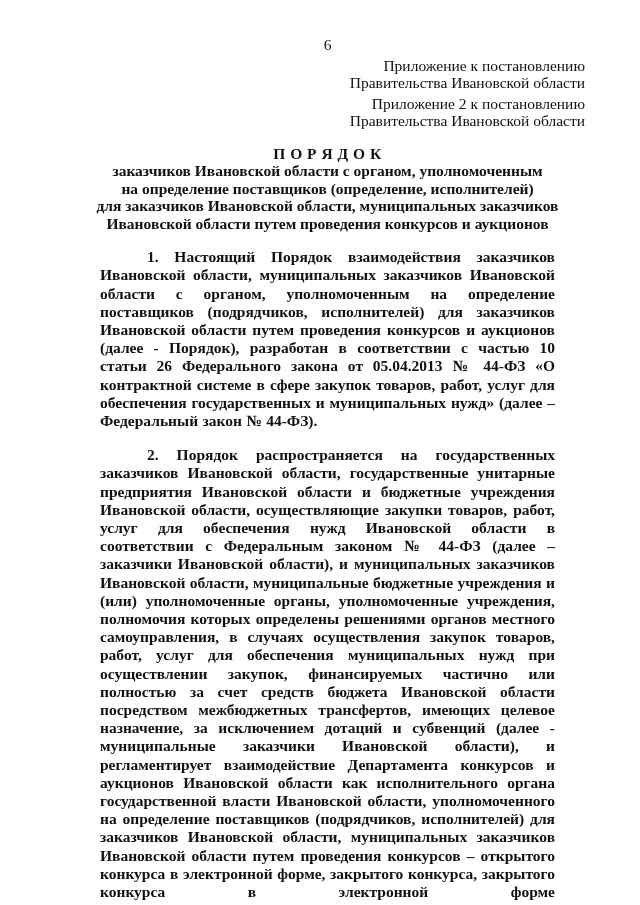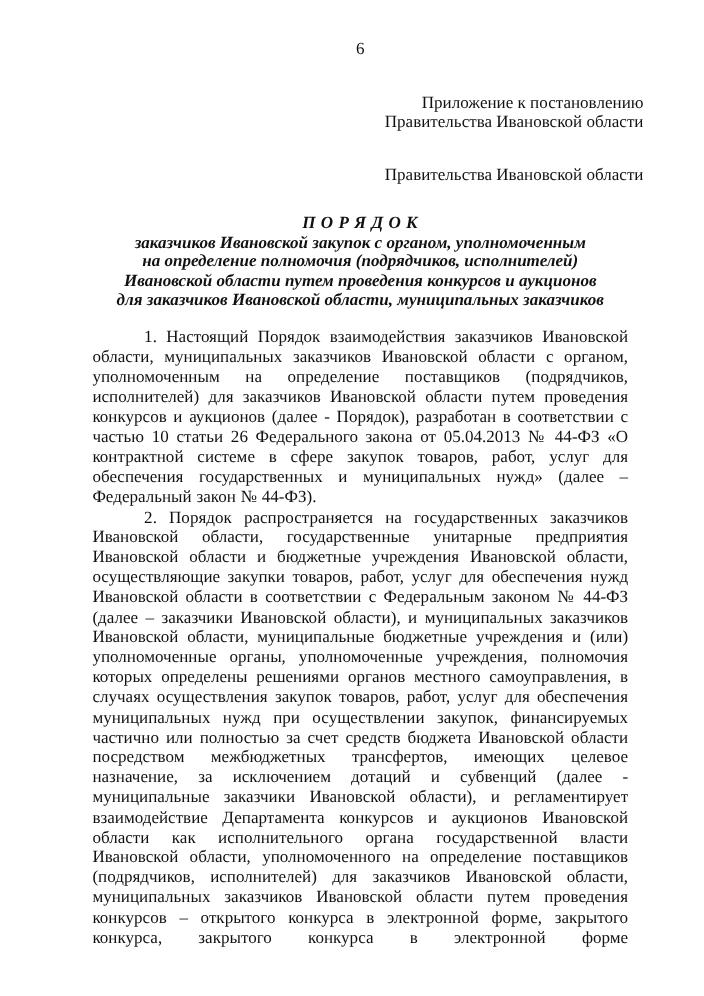--- a/index.html
+++ b/index.html
@@ -20,69 +20,70 @@
     overflow: hidden;
   }
   .page-number {
     text-align: center;
     line-height: 18px;
     height: 18px;
   }
   .appendix-block {
     text-align: right;
     margin-right: -14px;
-    margin-top: 31px;
+    margin-top: 3px;
     line-height: 17.4px;
   }
   .doc-title {
-    margin-top: 26px;
+    margin-top: 15px;
     font-weight: bold;
     text-align: center;
     line-height: 17.5px;
-    font-style: italic;
   }
   .doc-title .heading {
     letter-spacing: 0.5px;
   }
   .body-text {
     margin-top: 16px;
   }
   .body-text p {
-    margin: 0;
+    margin: 16px;
     text-align: justify;
     text-indent: 47px;
     line-height: 18.2px;
     word-spacing: 0.5px;
+    font-weight: bold;
   }
   .body-text p.continued {
     text-align-last: justify;
   }
 </style>
 </head>
 <body>
 
 <div class="page">
 
   <div class="page-number">6</div>
 
   <div class="appendix-block">
     <div>Приложение к постановлению</div>
     <div>Правительства Ивановской области</div>
   </div>
 
   <div class="appendix-block">
+    <div>Приложение 2 к постановлению</div>
     <div>Правительства Ивановской области</div>
   </div>
 
   <div class="doc-title">
     <div class="heading">П О Р Я Д О К</div>
-    <div>заказчиков Ивановской закупок с органом, уполномоченным</div>
-    <div>на определение полномочия (подрядчиков, исполнителей)</div>
+    <div>заказчиков Ивановской области с органом, уполномоченным</div>
+    <div>на определение поставщиков (определение, исполнителей)</div>
+    <div>для заказчиков Ивановской области, муниципальных заказчиков</div>
     <div>Ивановской области путем проведения конкурсов и аукционов</div>
-    <div>для заказчиков Ивановской области, муниципальных заказчиков</div>
   </div>
 
   <div class="body-text">
     <p>1. Настоящий Порядок взаимодействия заказчиков Ивановской области, муниципальных заказчиков Ивановской области с органом, уполномоченным на определение поставщиков (подрядчиков, исполнителей) для заказчиков Ивановской области путем проведения конкурсов и аукционов (далее - Порядок), разработан в соответствии с частью 10 статьи 26 Федерального закона от 05.04.2013 № 44-ФЗ «О контрактной системе в сфере закупок товаров, работ, услуг для обеспечения государственных и муниципальных нужд» (далее – Федеральный закон № 44-ФЗ).</p>
     <p class="continued">2. Порядок распространяется на государственных заказчиков Ивановской области, государственные унитарные предприятия Ивановской области и бюджетные учреждения Ивановской области, осуществляющие закупки товаров, работ, услуг для обеспечения нужд Ивановской области в соответствии с Федеральным законом № 44-ФЗ (далее – заказчики Ивановской области), и муниципальных заказчиков Ивановской области, муниципальные бюджетные учреждения и (или) уполномоченные органы, уполномоченные учреждения, полномочия которых определены решениями органов местного самоуправления, в случаях осуществления закупок товаров, работ, услуг для обеспечения муниципальных нужд при осуществлении закупок, финансируемых частично или полностью за счет средств бюджета Ивановской области посредством межбюджетных трансфертов, имеющих целевое назначение, за исключением дотаций и субвенций (далее - муниципальные заказчики Ивановской области), и регламентирует взаимодействие Департамента конкурсов и аукционов Ивановской области как исполнительного органа государственной власти Ивановской области, уполномоченного на определение поставщиков (подрядчиков, исполнителей) для заказчиков Ивановской области, муниципальных заказчиков Ивановской области путем проведения конкурсов – открытого конкурса в электронной форме, закрытого конкурса, закрытого конкурса в электронной форме</p>
   </div>
 
 </div>
 
 </body></html>

